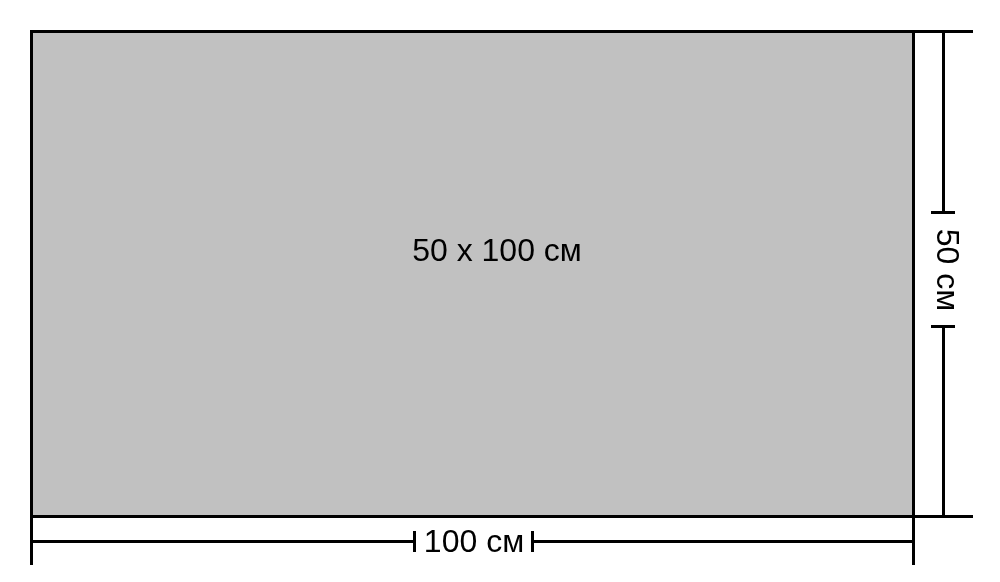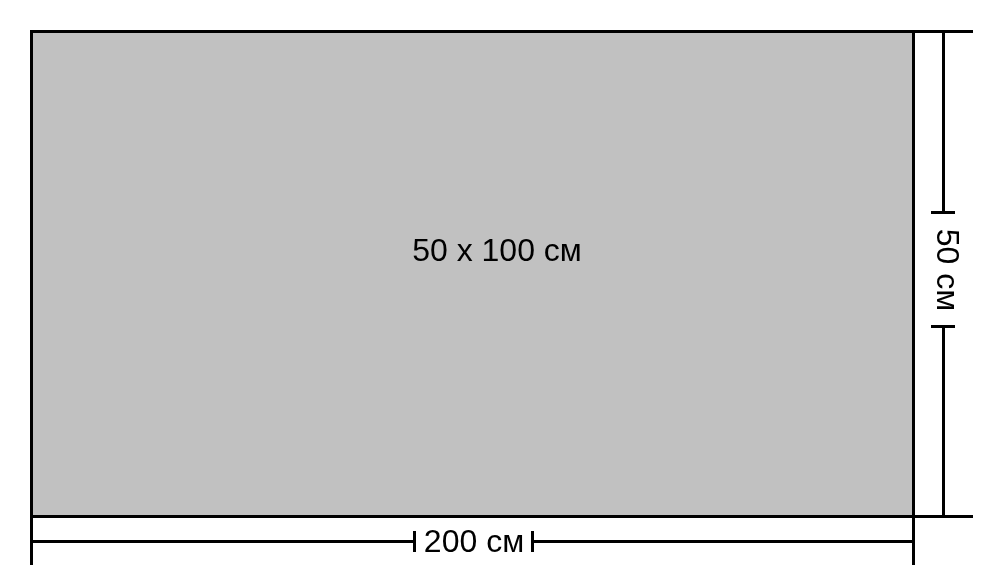--- a/index.html
+++ b/index.html
@@ -83,18 +83,18 @@
     <div class="label height-label">50 см</div>
     <div class="hline h-tick-low"></div>
     <div class="vline h-seg-lower"></div>
   </div>
 
   <div>
     <div class="vline w-ext-left"></div>
     <div class="vline w-ext-right"></div>
     <div class="hline w-seg-left"></div>
     <div class="vline w-tick-left"></div>
-    <div class="label width-label">200 см</div>
+    <div class="label width-label">100 см</div>
     <div class="vline w-tick-right"></div>
     <div class="hline w-seg-right"></div>
   </div>
 
 </div>
 
 </body></html>

